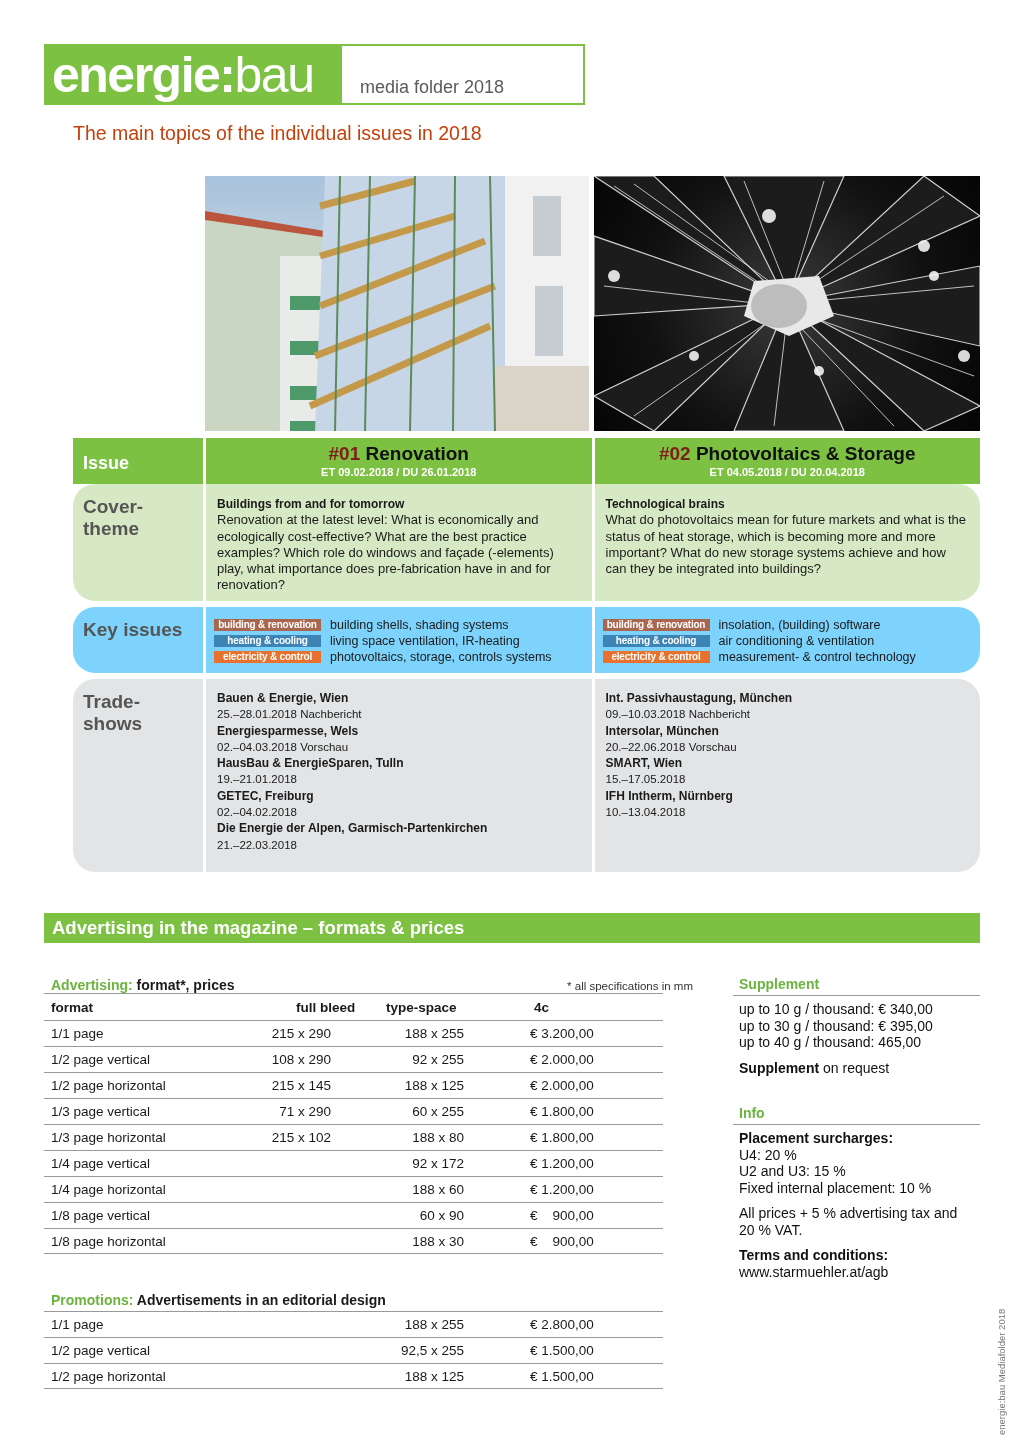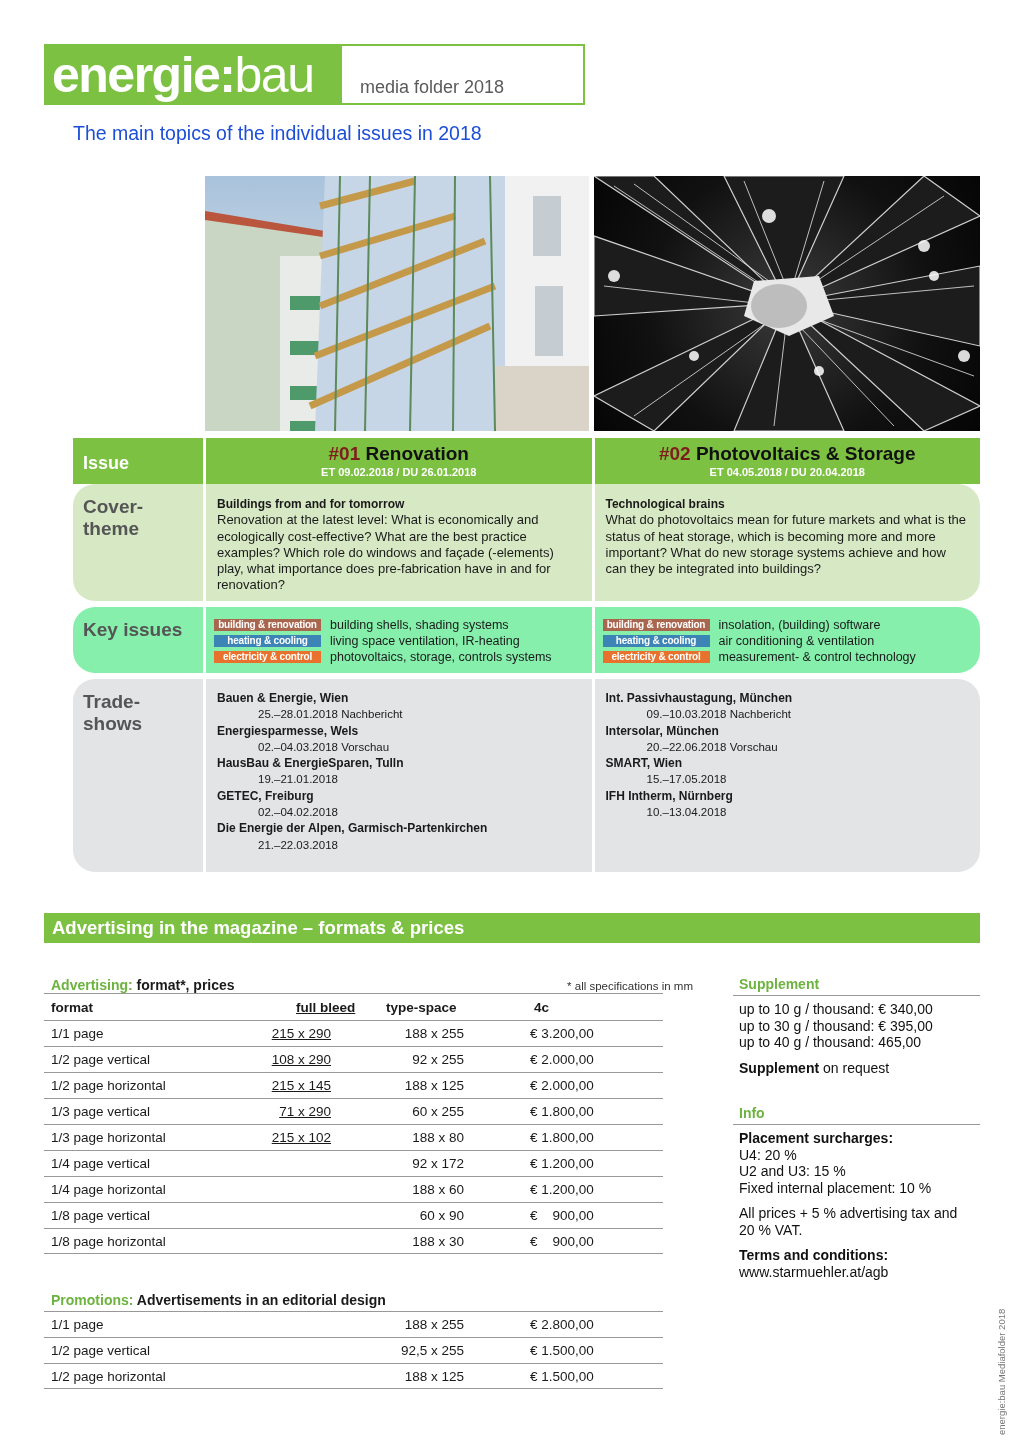--- a/index.html
+++ b/index.html
@@ -5,21 +5,21 @@
   * { box-sizing: border-box; margin: 0; padding: 0; }
   html, body { width: 1024px; height: 1448px; background: #ffffff; overflow: hidden; }
   body { position: relative; font-family: "Liberation Sans", sans-serif; color: #1a1a1a; }
 
   
   .masthead { position: absolute; left: 44px; top: 44px; width: 541px; height: 61px; border: 2px solid #7dc142; display: flex; background: #fff; }
   .masthead .brand { background: #7dc142; color: #fff; width: 296px; height: 100%; display: flex; align-items: center; padding-left: 6px; font-size: 50px; letter-spacing: -1.5px; line-height: 1; }
   .masthead .brand b { font-weight: bold; }
   .masthead .brand span.light { font-weight: normal; }
   .masthead .subtitle { flex: 1; display: flex; align-items: flex-end; padding: 0 0 5px 18px; font-size: 18px; color: #5a5a5a; }
-  .topics-title { position: absolute; left: 73px; top: 122px; font-size: 19.5px; color: #1d4ed8; }
+  .topics-title { position: absolute; left: 73px; top: 122px; font-size: 19.5px; color: #c2410c; }
 
   
   .photo { position: absolute; top: 176px; height: 255px; overflow: hidden; }
   .photo-1 { left: 205px; width: 384px; background: linear-gradient(180deg, #a9c3dc 0%, #bcd0e2 30%, #d5dde3 100%); }
   .photo-2 { left: 594px; width: 386px; background: radial-gradient(circle at 50% 50%, #3a3a3a 0%, #111 60%, #050505 100%); }
   .photo svg { width: 100%; height: 100%; display: block; }
 
   
   .issues { position: absolute; left: 73px; top: 438px; width: 907px; }
   .irow { display: flex; }
@@ -31,47 +31,47 @@
   .row-issue { height: 46px; background: #7dc142; }
   .row-issue .ilabel { color: #fff; padding-top: 14px; font-size: 18px; }
   .row-issue .icol { text-align: center; color: #fff; padding-top: 5px; }
   .issue-title { font-size: 19px; font-weight: bold; line-height: 22px; }
   .issue-title .num { color: #7f1d1d; }
   .issue-title .name { color: #111; }
   .issue-dates { font-size: 11px; font-weight: bold; color: #fff; margin-top: 1px; }
   .row-cover { height: 117px; background: #d7e9c4; margin-top: 0; }
   .row-cover .icol { padding: 12px 10px 0 11px; font-size: 13px; line-height: 16.3px; color: #1a1a1a; }
   .row-cover .cover-head { font-weight: bold; font-size: 12px; }
-  .row-keys { height: 66px; background: #86efac; }
+  .row-keys { height: 66px; background: #7dd3fc; }
   .row-keys .ilabel { padding-top: 12px; font-size: 19px; }
   .row-keys .icol { padding: 10px 0 0 8px; }
   .key-line { display: flex; align-items: center; height: 16px; }
   .tag { display: inline-block; width: 107px; height: 12px; line-height: 12px; font-size: 10px; font-weight: bold; color: #fff; text-align: center; margin-right: 9px; letter-spacing: -0.2px; }
   .tag-br { background: #a9664f; }
   .tag-hc { background: #3d84b6; }
   .tag-ec { background: #e8722d; }
   .key-text { font-size: 12.5px; color: #1a1a1a; }
   .row-trade { height: 193px; background: #e3e4e6; }
   .row-trade .icol { padding: 11px 10px 0 11px; font-size: 11.5px; line-height: 16.3px; }
   .trade-name { font-weight: bold; font-size: 12px; }
-  .trade-date { font-size: 11.5px; margin-left: 41px; }
+  .trade-date { font-size: 11.5px; }
 
   
   .adv-banner { position: absolute; left: 44px; top: 913px; width: 936px; height: 30px; background: #7dc142; color: #fff; font-weight: bold; font-size: 18.5px; padding: 4px 0 0 8px; }
 
   .pricetable { position: absolute; left: 44px; width: 619px; }
   .pt-title { height: 20px; display: flex; align-items: flex-end; justify-content: space-between; font-size: 14px; padding-left: 7px; }
   .pt-title .green { color: #6cb33f; font-weight: bold; }
   .pt-title .bold { font-weight: bold; }
   .pt-title .note { font-size: 11.5px; color: #333; padding-bottom: 1px; margin-right: -30px; margin-left: 16px; }
   .pt-head, .pt-row { display: flex; height: 26px; align-items: center; border-top: 1.5px solid #999; font-size: 13.5px; }
   .pt-head { font-weight: bold; height: 27px; }
   .pt-row:last-child { border-bottom: 1.5px solid #999; }
   .c-format { width: 210px; padding-left: 7px; }
-  .c-bleed { width: 77px; text-align: right; text-decoration: underline; }
+  .c-bleed { width: 77px; text-align: right; }
   .c-type { width: 133px; text-align: right; }
   .c-price { padding-left: 66px; }
   .pt-head .c-bleed { text-align: left; padding-left: 8px; width: 77px; }
   .pt-head .c-type { text-align: left; padding-left: 52px; }
   .pt-head .c-price { padding-left: 68px; }
 
   .adv-table { top: 973px; }
   .promo-table { top: 1288px; }
   .promo-table .c-bleed { width: 77px; }
 

